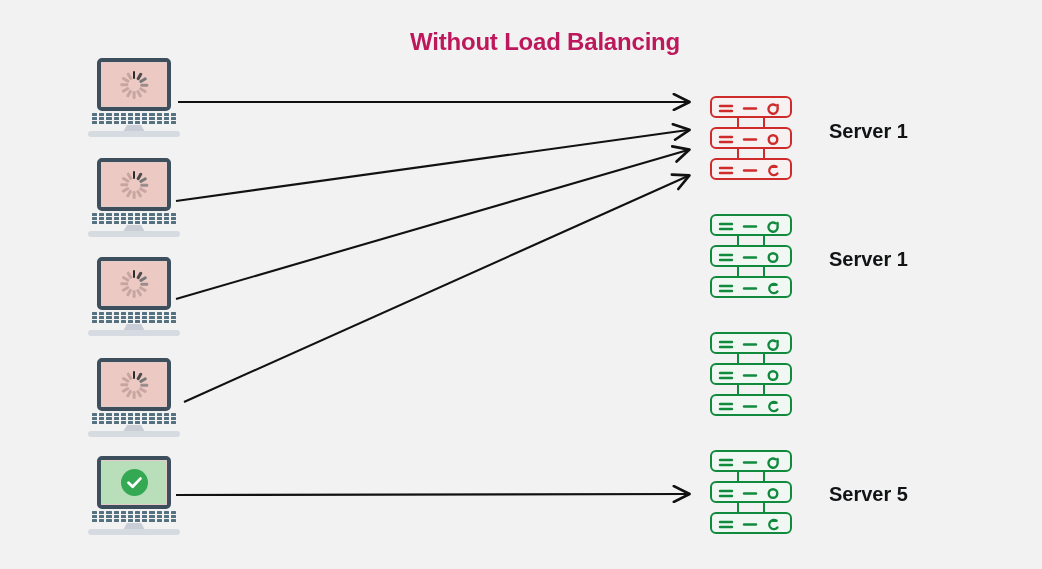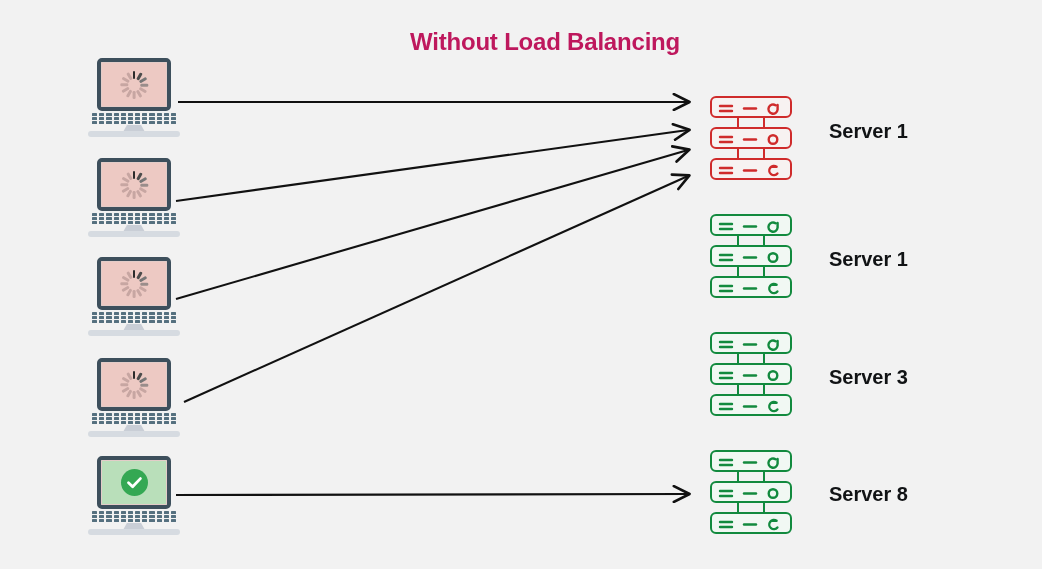--- a/index.html
+++ b/index.html
@@ -682,21 +682,18 @@
   </div>
 
   <div class="srv-label" style="top:119px;">
     <div class="name">Server 1</div>
   </div>
 
   <div class="srv-label" style="top:247px;">
     <div class="name">Server 1</div>
   </div>
 
-  <div class="srv-label" style="top:365px;">
-    <div class="name">Server 3</div>
-  </div>
 
   <div class="srv-label" style="top:482px;">
-    <div class="name">Server 8</div>
+    <div class="name">Server 5</div>
   </div>
 
 </div>
 
 </body></html>

